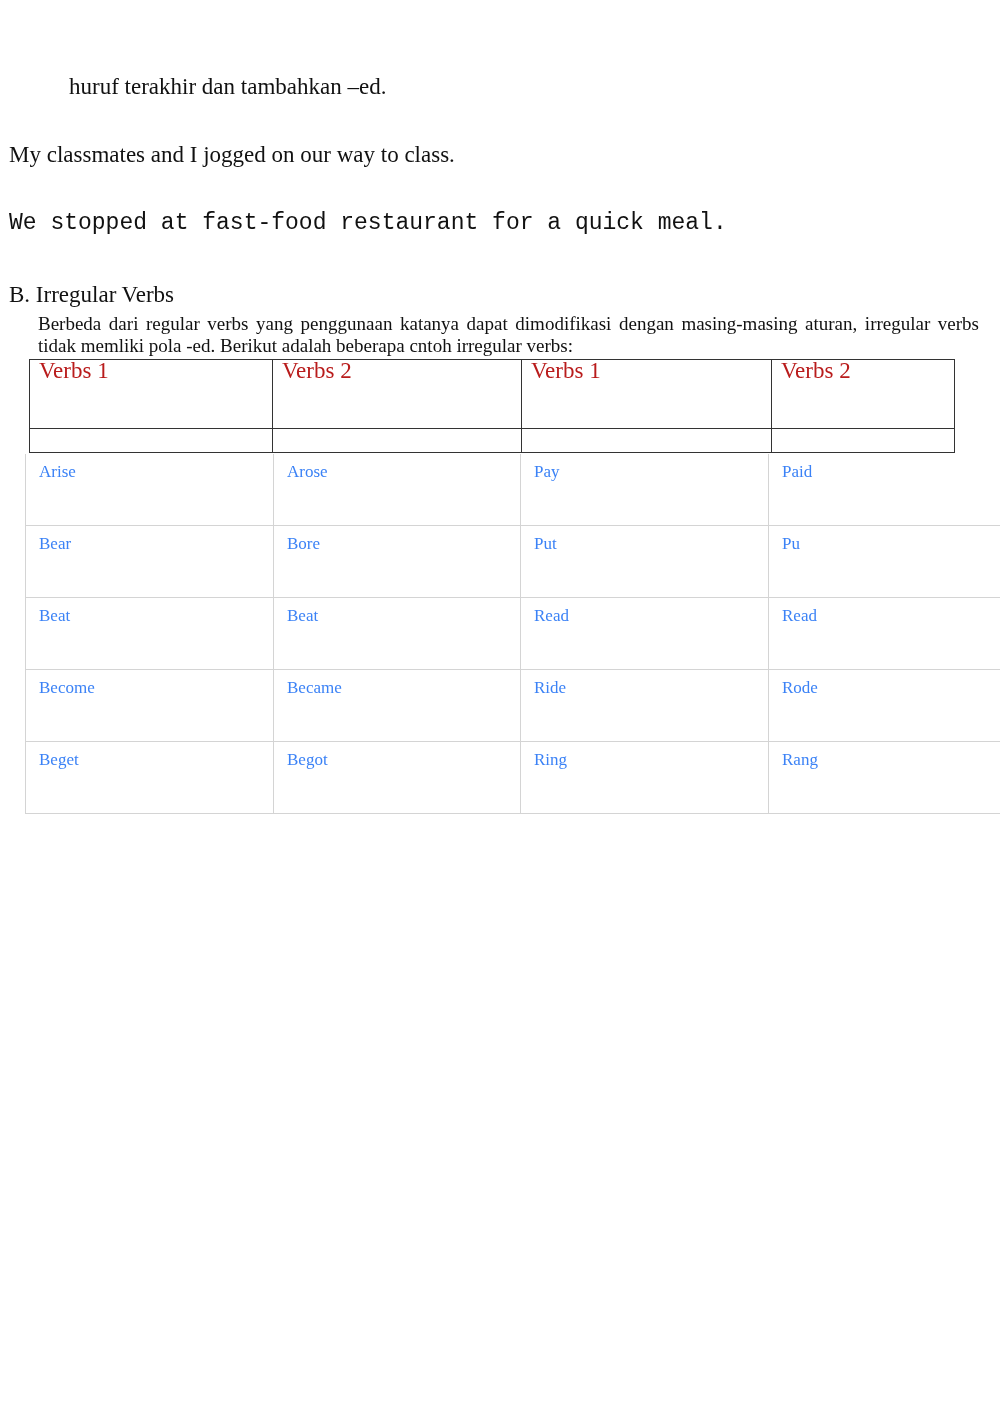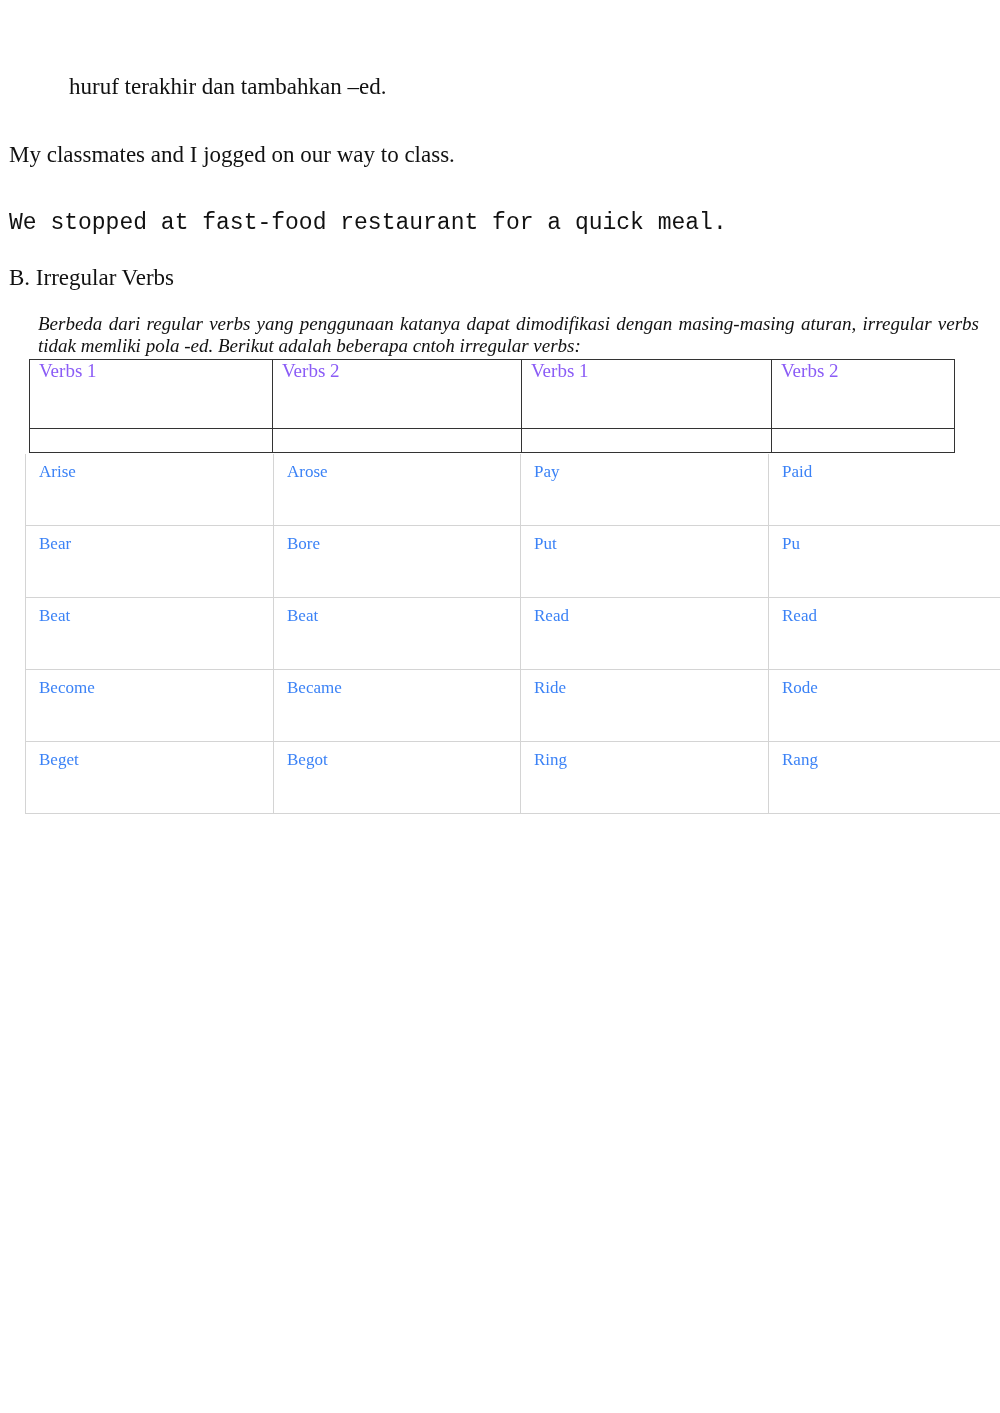--- a/index.html
+++ b/index.html
@@ -17,50 +17,49 @@
     }
     .line {
       position: absolute;
       font-size: 23px;
       line-height: 22px;
       white-space: nowrap;
     }
     #l-huruf { left: 69px; top: 76px; }
     #l-jogged { left: 9px; top: 144px; }
     #l-stopped { left: 9px; top: 212px; font-family: Liberation Mono, monospace; }
-    #l-heading { left: 9px; top: 267px; }
+    #l-heading { left: 9px; top: 284px; }
 
     .para {
       position: absolute;
       left: 38px;
       top: 313px;
       width: 941px;
       font-size: 19px;
       line-height: 22px;
       text-align: justify;
       text-align-last: left;
-      font-style: italic;
     }
 
     
     table.top-table {
       position: absolute;
       left: 29px;
       top: 359px;
       width: 925px;
       border-collapse: collapse;
       table-layout: fixed;
     }
     table.top-table td {
       border: 1.5px solid #333333;
       vertical-align: top;
       padding: 0 9px;
-      font-size: 19px;
+      font-size: 23px;
       line-height: 22px;
-      color: #8b5cf6;
+      color: #b91c1c;
     }
     table.top-table tr.hdr td { height: 68px; }
     table.top-table tr.blank td { height: 23px; }
 
     
     table.verbs-table {
       position: absolute;
       left: 25px;
       top: 454px;
       width: 980px;

